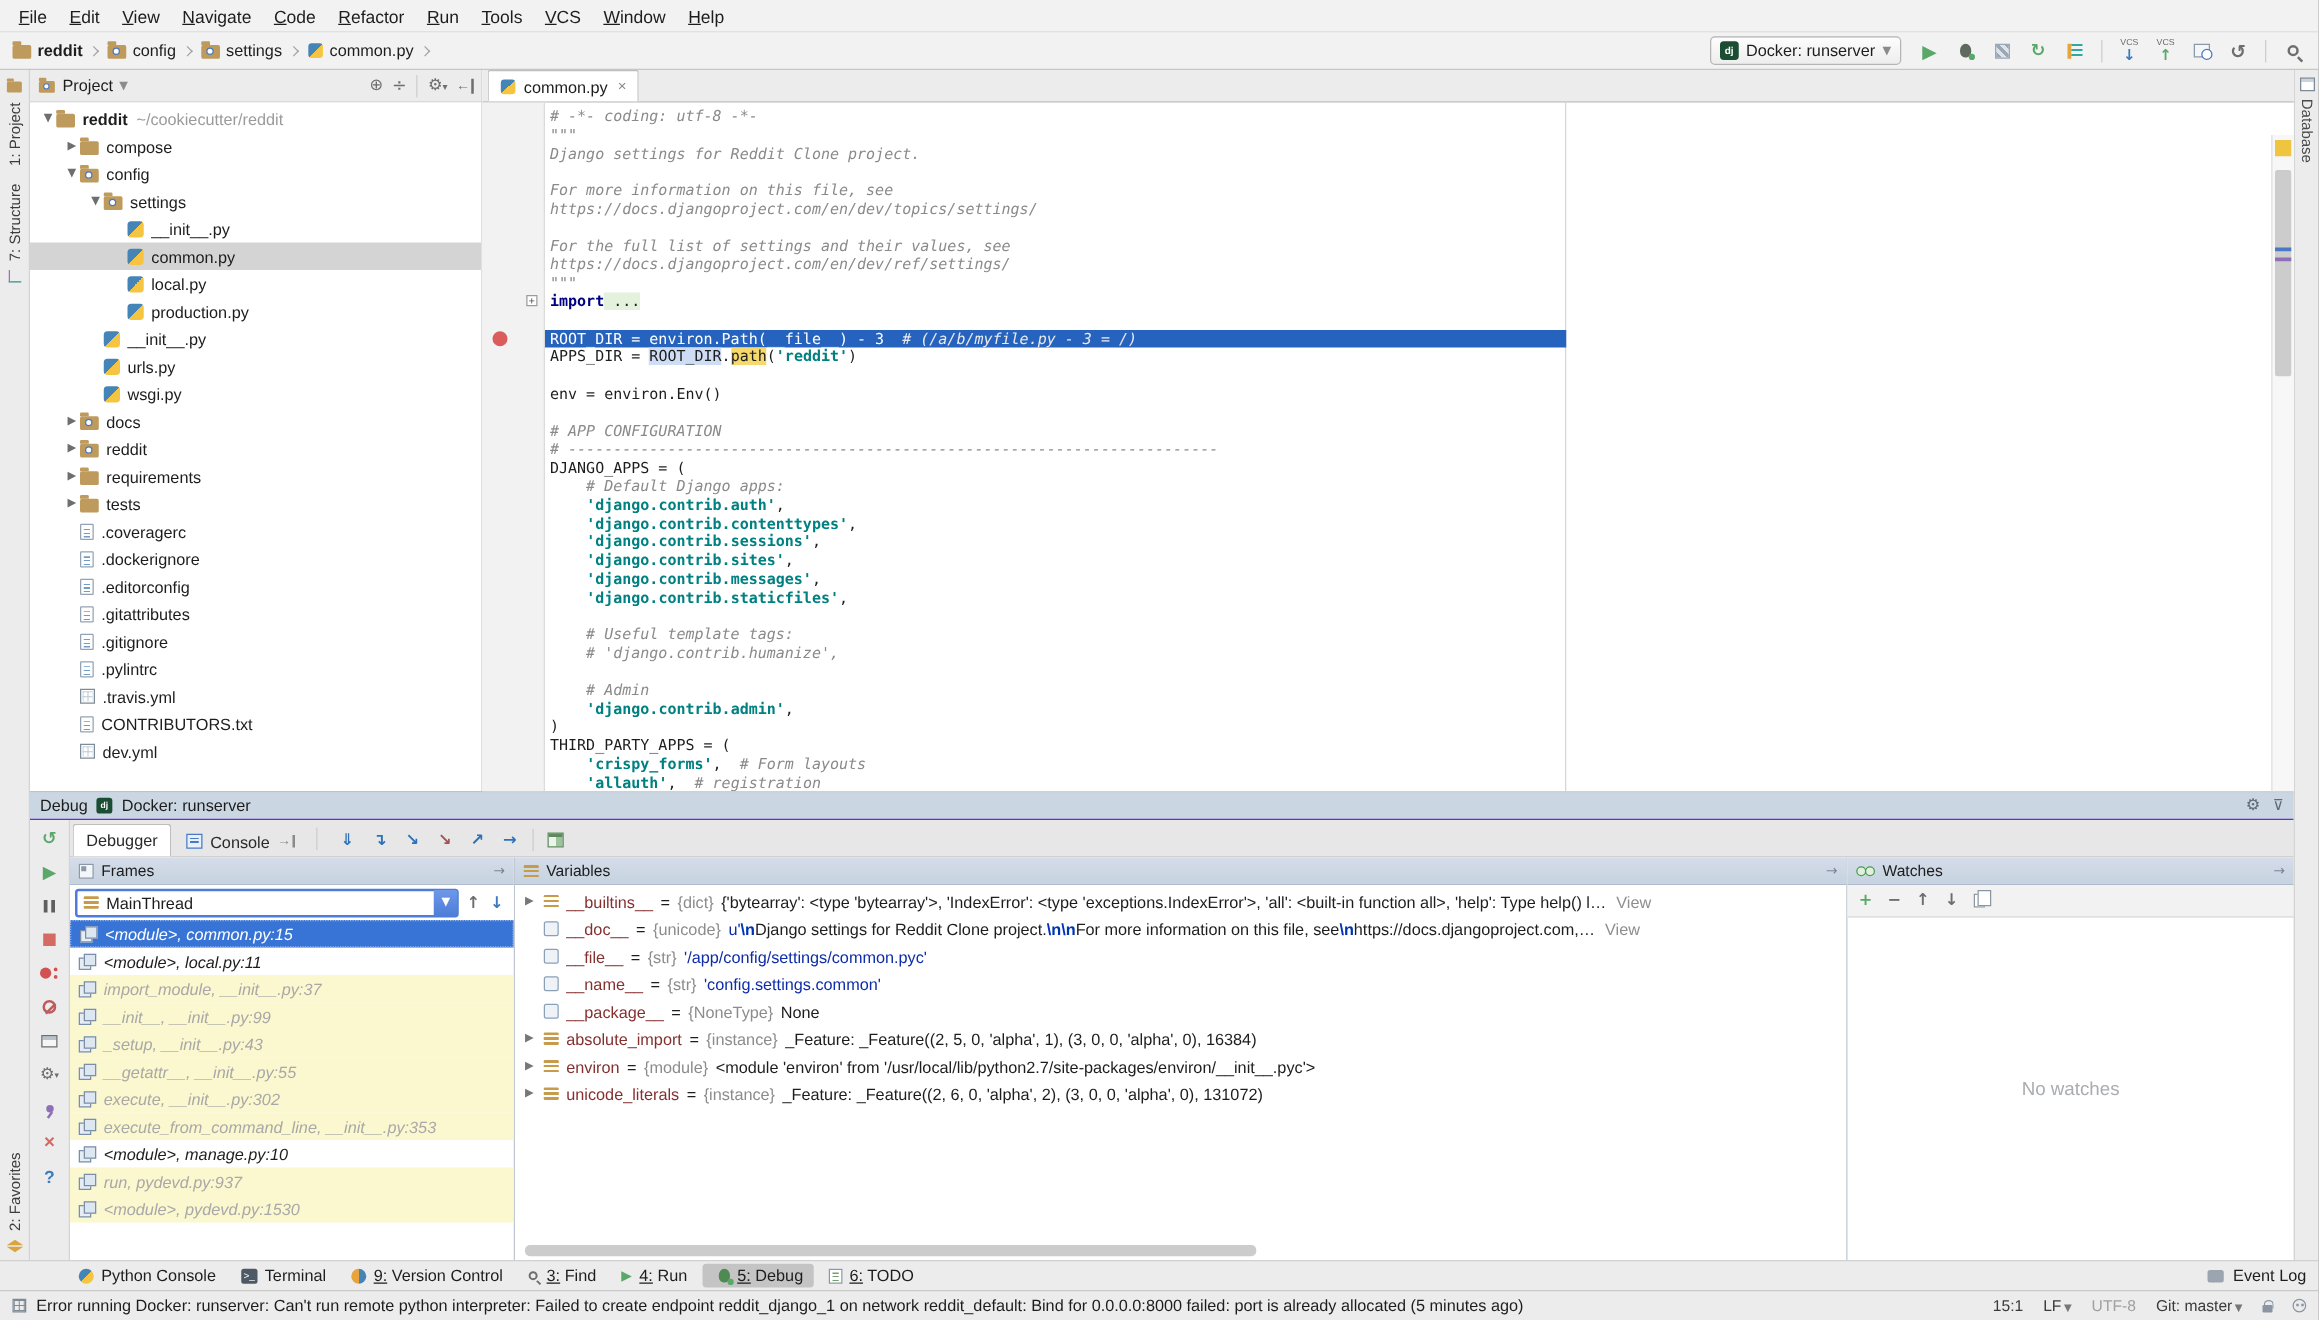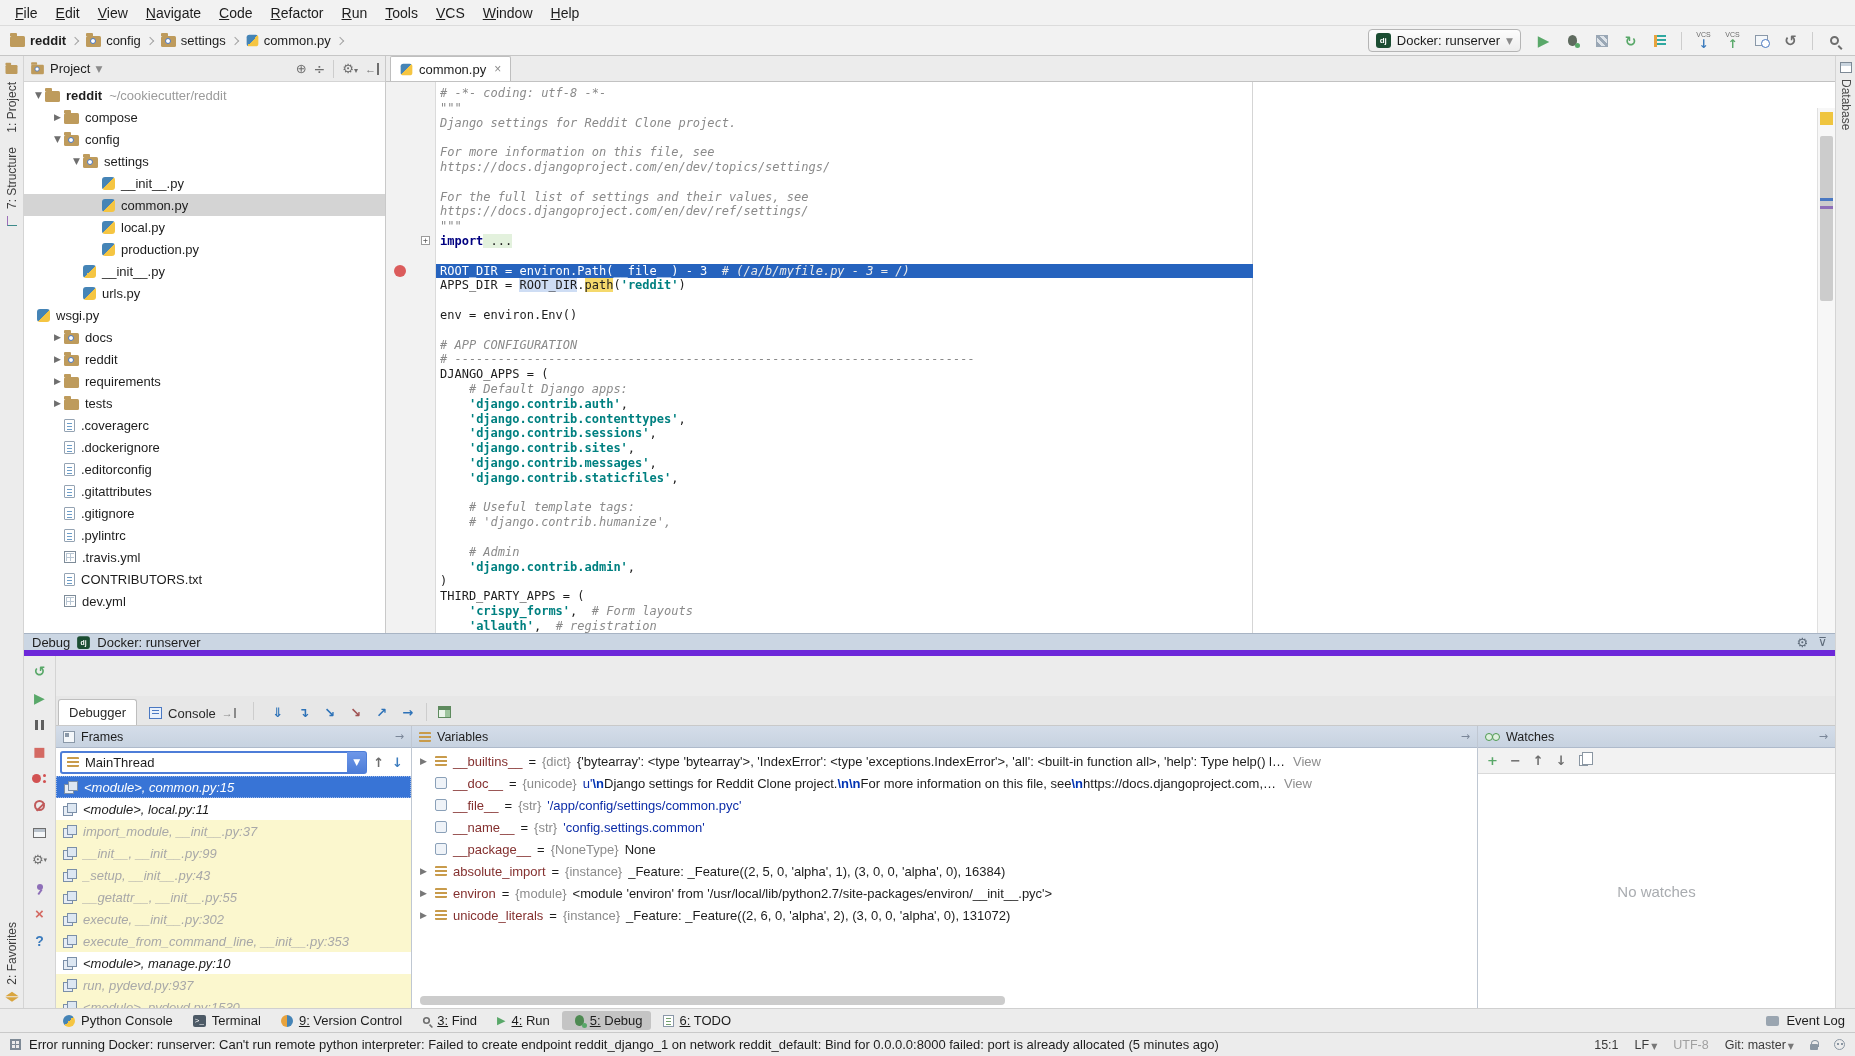--- a/index.html
+++ b/index.html
@@ -139,26 +139,26 @@
   .sg-wc{color:#EAEAEA;font-style:italic;}
   .sg-use{background:#CEDDF4;}
   .sg-eval{background:#F5D96C;}
   .estripe{position:absolute;right:0;top:26px;bottom:0;width:18px;background:#F7F7F7;border-left:1px solid #E0E0E0;}
   .emark-y{position:absolute;left:2px;top:4px;width:13px;height:13px;background:#EFC540;}
   .ethumb{position:absolute;left:2px;top:28px;width:13px;height:165px;background:#CCCCCC;border-radius:2px;}
   .ethumb .m1{position:absolute;left:0;right:0;top:62px;height:3px;background:#4A78C2;}
   .ethumb .m2{position:absolute;left:0;right:0;top:70px;height:3px;background:#8E6FB8;}
   
   .debug{height:375px;display:flex;flex-direction:column;border-top:1px solid #A8B4C4;background:#ECECEC;flex:none;}
-  .dbg-header{height:22px;background:#CBD6E3;border-bottom:6px solid #6d28d9;display:flex;align-items:center;padding:0 8px;gap:6px;font-size:13px;}
+  .dbg-header{height:22px;background:#CBD6E3;border-bottom:1px solid #6d28d9;display:flex;align-items:center;padding:0 8px;gap:6px;font-size:13px;}
   .dbg-header .right{margin-left:auto;display:flex;gap:10px;color:#5E6B7A;}
   .dbg-body{flex:1;display:flex;min-height:0;}
   .dbg-leftcol{width:32px;flex:none;border-right:1px solid #D4D4D4;display:flex;flex-direction:column;align-items:center;padding-top:5px;gap:8px;}
   .dbg-leftcol .tbi{width:22px;height:19px;}
-  .dbg-right{flex:1;display:flex;flex-direction:column;min-width:0;margin-top:40px;}
+  .dbg-right{flex:1;display:flex;flex-direction:column;min-width:0;}
   .dbg-tabs{height:30px;display:flex;align-items:flex-end;padding-left:2px;gap:2px;border-bottom:1px solid #C9C9C9;background:#E7E7E7;flex:none;}
   .dtab{height:24px;display:flex;align-items:center;gap:6px;padding:0 10px;border-radius:3px 3px 0 0;color:#2A2A2A;}
   .dtab.active{background:#FFFFFF;border:1px solid #BEBEBE;border-bottom:none;height:26px;}
   .dtab .pinarrow{color:#8A8A8A;font-size:11px;border-right:2px solid #8A8A8A;padding-right:1px;line-height:10px;}
   .step-icons{display:flex;align-items:center;gap:4px;margin:0 4px 3px 6px;}
   .step-icons .tbi{width:22px;height:20px;color:#2D72B8;font-weight:bold;font-family:"DejaVu Sans",sans-serif;font-size:13px;}
   .ic-calc{width:13px;height:12px;border:1px solid #5E8A5E;background:#EAF4EA;
      background-image:linear-gradient(#5E8A5E 3px,transparent 3px),linear-gradient(90deg,transparent 6px,#9CC49C 6px 7px);}
   .dbg-panels{flex:1;display:flex;min-height:0;background:#fff;}
   .panel{display:flex;flex-direction:column;min-width:0;}
@@ -365,21 +365,21 @@
               <div class="tree-row" style="padding-left: 46px;">
                 <span class="tree-arrow"></span>
                 <span class="ic ic-py"></span>
                 <span class="tree-label">__init__.py</span>
               </div>
               <div class="tree-row" style="padding-left: 46px;">
                 <span class="tree-arrow"></span>
                 <span class="ic ic-py"></span>
                 <span class="tree-label">urls.py</span>
               </div>
-              <div class="tree-row" style="">
+              <div class="tree-row" style="padding-left: 46px;">
                 <span class="tree-arrow"></span>
                 <span class="ic ic-py"></span>
                 <span class="tree-label">wsgi.py</span>
               </div>
               <div class="tree-row" style="padding-left: 27px;">
                 <span class="tree-arrow">▶</span>
                 <span class="ic ic-folder src"></span>
                 <span class="tree-label">docs</span>
               </div>
               <div class="tree-row" style="padding-left: 27px;">

